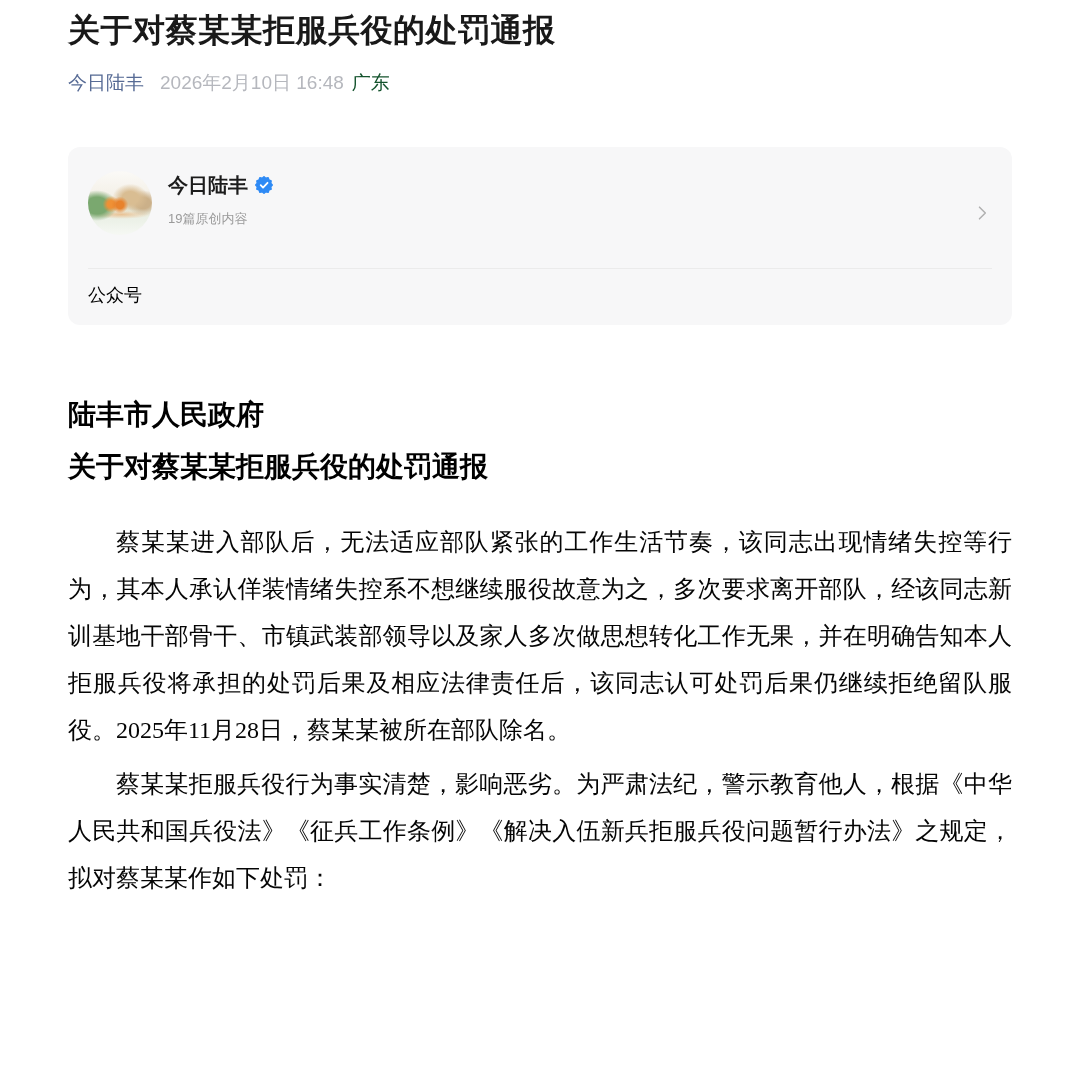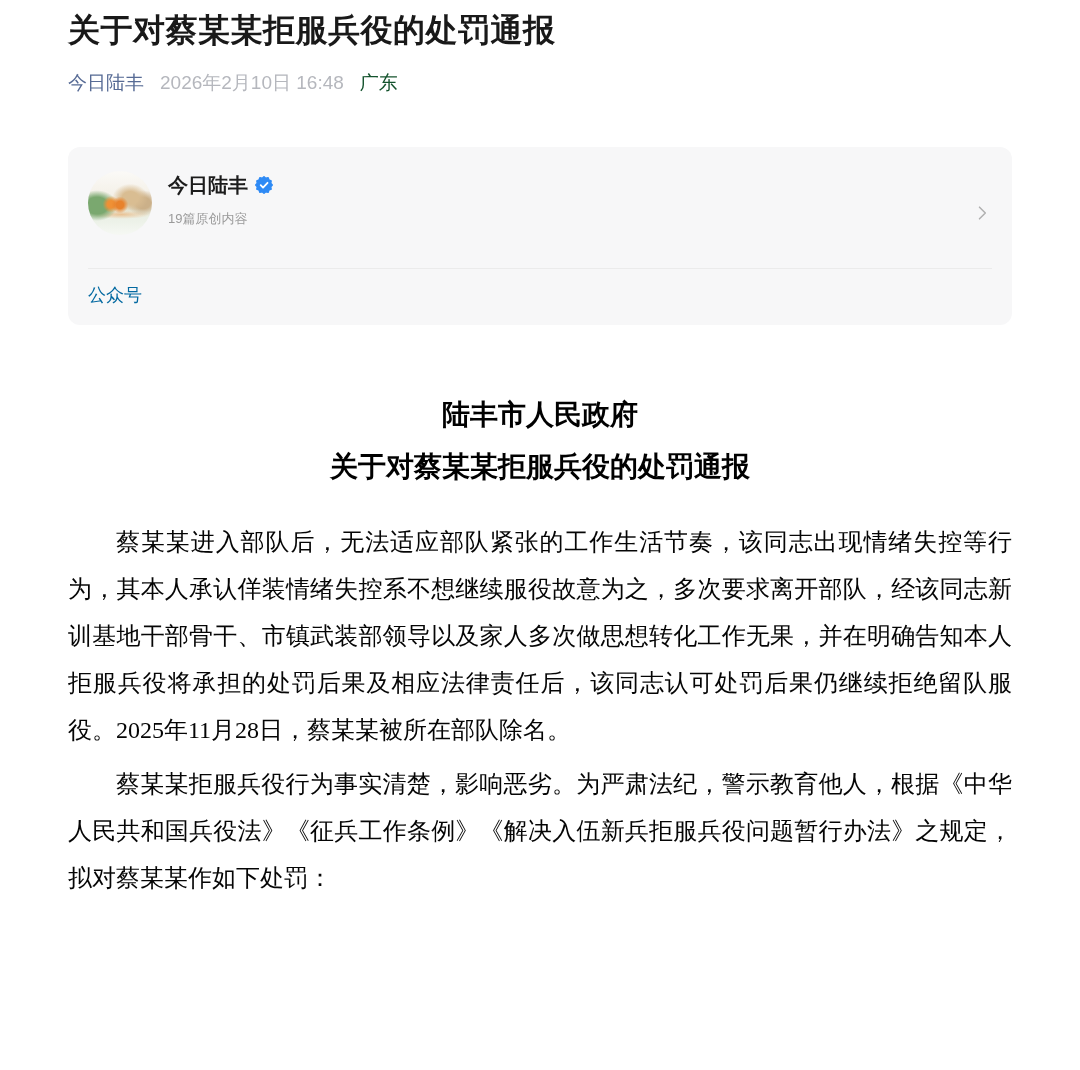--- a/index.html
+++ b/index.html
@@ -25,21 +25,21 @@
 
   
   .byline {
     margin-top: 18px;
     display: flex;
     align-items: center;
     font-size: 19px;
     line-height: 26px;
   }
   .byline .author { color: #576b95; margin-right: 16px; cursor: pointer; }
-  .byline .date { color: #b5b7bd; margin-right: 16px; }
+  .byline .date { color: #b5b7bd; margin-right: 8px; }
   .byline .location { color: #14532d; }
 
   
   .account-card {
     margin-top: 51px;
     background: #f7f7f8;
     border-radius: 12px;
     padding: 24px 20px 0 20px;
     position: relative;
     cursor: pointer;
@@ -67,27 +67,26 @@
   .chevron {
     position: absolute;
     right: 20px; top: 56px;
     width: 20px; height: 20px;
     color: #b0b0b0;
   }
   .card-divider { margin-top: 33px; height: 1px; background: #ebebeb; }
   .card-footer {
     padding: 14px 0 18px 0;
     font-size: 18px; line-height: 24px;
-    color: #0369a1;
+    color: #000000;
   }
 
   
   .doc-title {
     margin-top: 64px;
-    text-align: center;
     font-family: "Liberation Serif", "DejaVu Serif", serif;
     font-weight: bold;
     font-size: 28px;
     line-height: 52px;
     color: #000000;
   }
   .article-body {
     margin-top: 26px;
     font-family: "Liberation Serif", "DejaVu Serif", serif;
     font-size: 24px;

